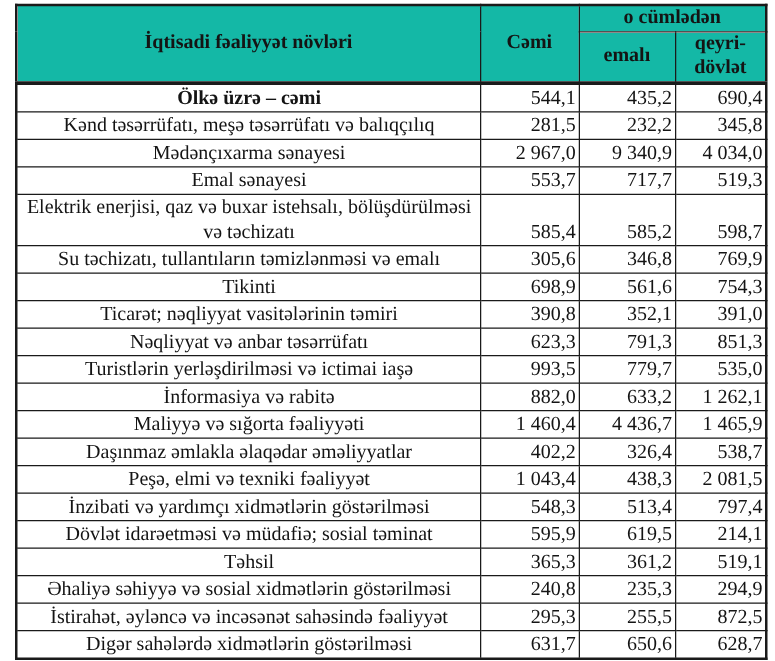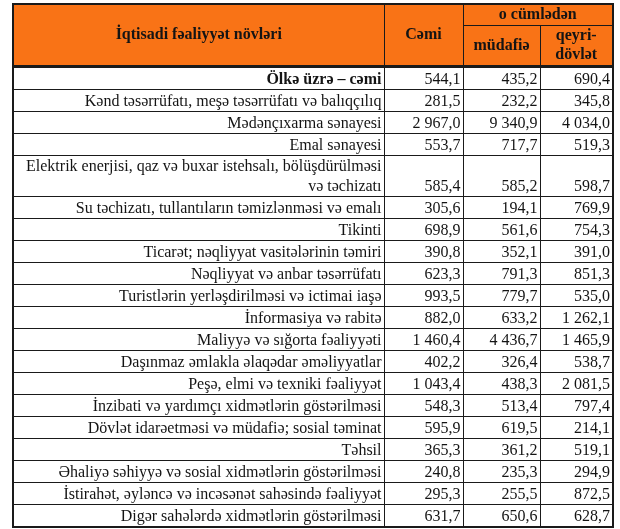--- a/index.html
+++ b/index.html
@@ -28,32 +28,32 @@
   }
   .stat-table thead {
     border-bottom: 3px solid #1a1a1a;
   }
   .stat-table thead th {
     font-weight: bold;
     font-size: 16px;
     text-align: center;
     vertical-align: middle;
     line-height: 1.18;
-    background: #f97316;
+    background: #14b8a6;
   }
   tr.hdr-top { height: 21px; }
   tr.hdr-bottom { height: 41px; }
   .stat-table tbody td {
     font-size: 16px;
     vertical-align: bottom;
     height: 21px;
     line-height: 20px;
   }
   td.lbl {
-    text-align: right;
+    text-align: center;
     padding-left: 3px;
   }
   td.num {
     text-align: right;
     white-space: nowrap;
     padding-right: 2px;
   }
   tr.total-row td.lbl {
     font-weight: bold;
   }
@@ -69,21 +69,21 @@
       <col style="width:77px">
       <col style="width:73px">
     </colgroup>
     <thead>
       <tr class="hdr-top">
         <th rowspan="2">İqtisadi fəaliyyət növləri</th>
         <th rowspan="2">Cəmi</th>
         <th colspan="2">o cümlədən</th>
       </tr>
       <tr class="hdr-bottom">
-        <th>müdafiə</th>
+        <th>emalı</th>
         <th>qeyri-dövlət</th>
       </tr>
     </thead>
     <tbody>
       <tr class="total-row">
         <td class="lbl">Ölkə üzrə – cəmi</td>
         <td class="num">544,1</td>
         <td class="num">435,2</td>
         <td class="num">690,4</td>
       </tr>
@@ -107,21 +107,21 @@
       </tr>
       <tr>
         <td class="lbl">Elektrik enerjisi, qaz və buxar istehsalı, bölüşdürülməsi və təchizatı</td>
         <td class="num">585,4</td>
         <td class="num">585,2</td>
         <td class="num">598,7</td>
       </tr>
       <tr>
         <td class="lbl">Su təchizatı, tullantıların təmizlənməsi və emalı</td>
         <td class="num">305,6</td>
-        <td class="num">194,1</td>
+        <td class="num">346,8</td>
         <td class="num">769,9</td>
       </tr>
       <tr>
         <td class="lbl">Tikinti</td>
         <td class="num">698,9</td>
         <td class="num">561,6</td>
         <td class="num">754,3</td>
       </tr>
       <tr>
         <td class="lbl">Ticarət; nəqliyyat vasitələrinin təmiri</td>

